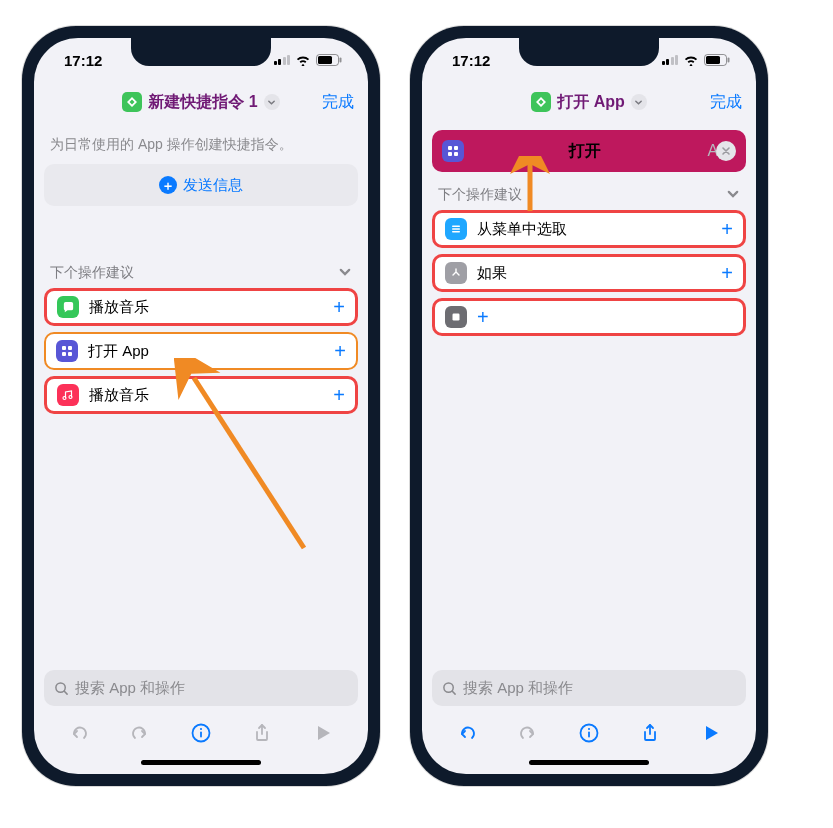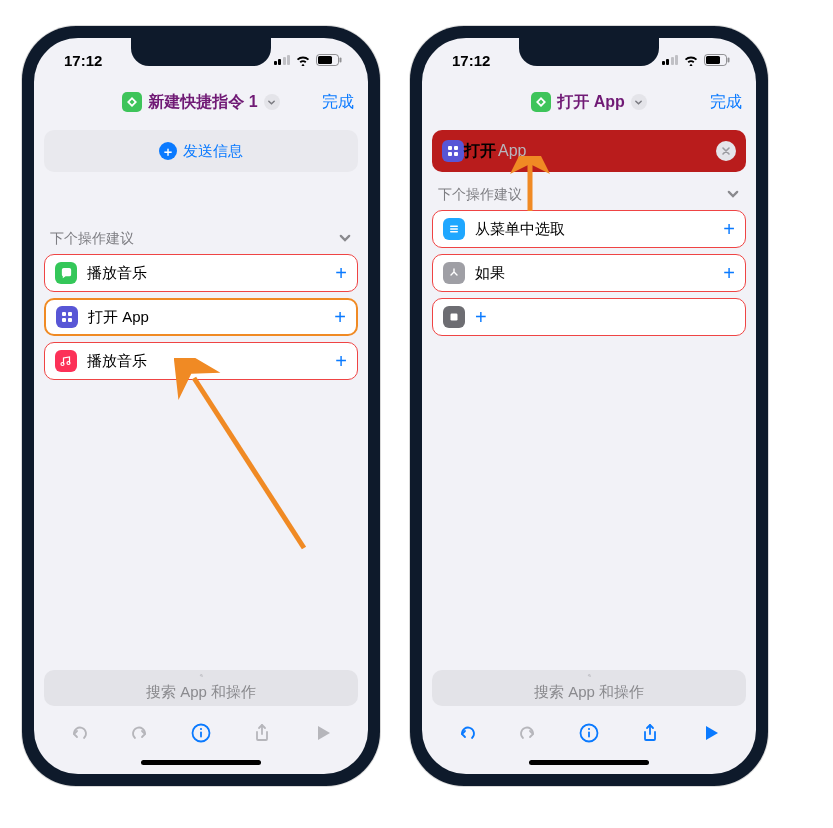--- a/index.html
+++ b/index.html
@@ -104,52 +104,51 @@
     display:flex;align-items:center;justify-content:center;font-size:13px;font-weight:700;
     line-height:1;
   }
   .section-head {
     display:flex;justify-content:space-between;align-items:center;
     padding: 0 6px 6px 6px; color:#7d7d82; font-size:14px;gap:13px;
   }
   .section-spacer { height: 58px; }
   .list { display:flex; flex-direction:column; gap:6px; }
   .row {
-    background:#fff; border:1px solid #ef4444; border-radius:10px;
+    background:#fff; border:3px solid #ef4444; border-radius:10px;
     height:38px; display:flex; align-items:center; padding:0 10px;
     gap:10px; position:relative;
   }
   .row .app-ic {
     width:22px;height:22px;border-radius:6px;
     display:flex;align-items:center;justify-content:center;font-size:13px;color:#fff;flex-shrink:0;
   }
   .row .lbl { flex:1; font-size:15px; color:#000; }
   .row .plus { color:#0a7aff; font-size:20px; font-weight:400; }
   .row.highlight { border:2px solid #f08a24; }
   .action-card {
-    background:#b91c1c; border-radius:10px; padding:10px 10px; display:flex;
-    align-items:center; gap:0; position:relative; margin-bottom: 14px;
+    background:#be185d; border-radius:10px; padding:10px 10px; display:flex;
+    align-items:center; gap:0; position:relative; margin-bottom: 14px; justify-content: space-between;
   }
   .action-card .app-ic{
     width:22px;height:22px;border-radius:6px;background:#5856d6;
     display:flex;align-items:center;justify-content:center;
   }
   .action-card .txt { font-size:16px; font-weight:600; color:#000; }
   .action-card .param { font-size:16px; color:#b7b7bd; font-weight:400; margin-left:2px;}
   .action-card .close {
     position:absolute; right:10px; top:50%; transform:translateY(-50%);
     width:20px;height:20px;border-radius:10px;background:#e5e5ea;
     display:flex;align-items:center;justify-content:center;
   }
   
   .searchbar {
     margin: 6px 10px; height:36px; background:#e3e3e8; border-radius:10px;
     display:flex;align-items:center;gap:6px;padding:4px 10px;color:#8a8a8e;font-size:15px;
     flex-shrink:0;
-    flex-direction:column;
   }
   
   .toolbar {
     height:44px; display:flex; align-items:center; justify-content:space-around;
     padding:0 14px 2px 14px; flex-shrink:0;
   }
   .tb-btn { width:28px;height:28px; display:flex;align-items:center;justify-content:center;}
   .home-ind { height:18px; display:flex; justify-content:center; flex-shrink:0;}
   .home-ind div{ width:120px;height:5px;border-radius:3px;background:#000; margin-top:4px;}
 
@@ -198,20 +197,21 @@
         <span class="chev">
           <svg width="9" height="9" viewBox="0 0 10 10">
               <path d="M2 3.5l3 3 3-3" stroke="#7a7a80" stroke-width="1.6" fill="none" stroke-linecap="round"></path>
             </svg>
         </span>
       </div>
       <span class="done-btn">完成</span>
     </div>
 
     <div class="content">
+      <div class="hint">为日常使用的 App 操作创建快捷指令。</div>
       <div class="add-btn">
         <span class="add-plus">＋</span>
         <span>发送信息</span>
       </div>
 
       <div class="section-spacer"></div>
 
       <div class="section-head">
         <span>下个操作建议</span>
         <span>

